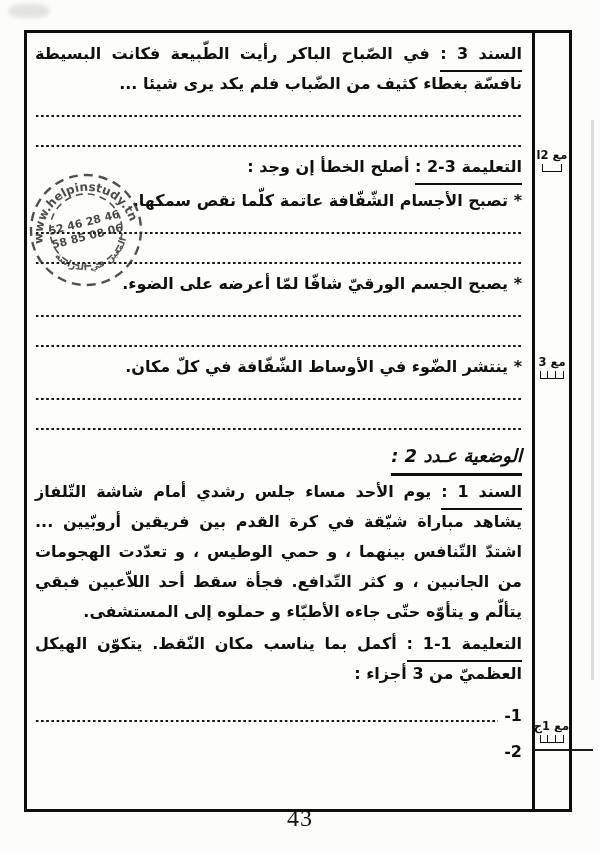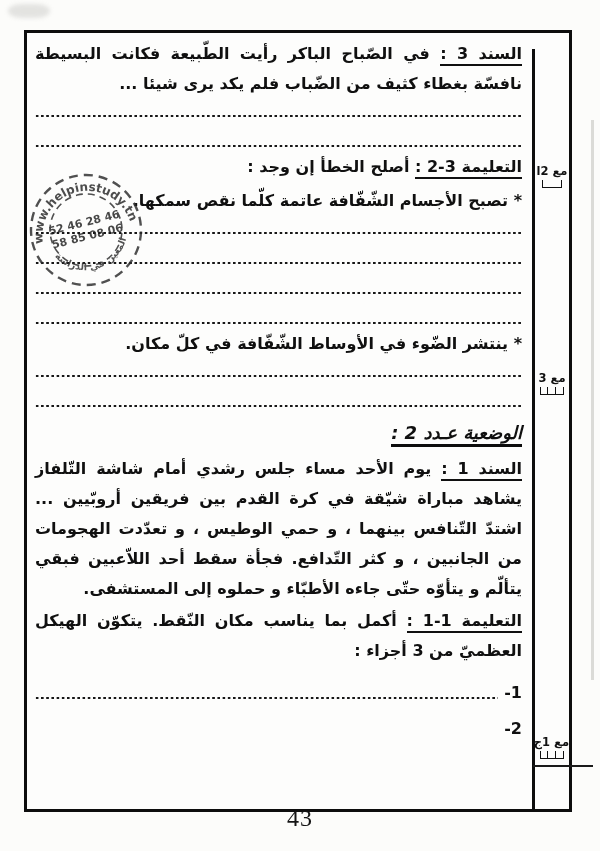--- a/index.html
+++ b/index.html
@@ -14,42 +14,42 @@
     background:#9a9a97;opacity:.25;border-radius:40%/60%;filter:blur(2px);}
   .edge-artifact{position:absolute;right:6px;top:120px;width:3px;height:560px;
     background:#b9b9b4;opacity:.5;}
   
   .frame{
     position:absolute;left:24px;top:30px;width:548px;height:782px;
     border:3px solid #0d0d0d;background:#fdfdfc;box-sizing:border-box;
   }
   
   .margin-col{
-    position:absolute;top:16px;bottom:0;right:0;width:37px;
+    position:absolute;top:0;bottom:0;right:0;width:37px;
     border-right:none;border-left:3px solid #0d0d0d;box-sizing:border-box;
   }
   .mark{position:absolute;left:0;right:0;text-align:center;color:#111;}
   .mark-label{
     display:block;font:bold 11.5px/14px "DejaVu Sans",sans-serif;direction:rtl;
     white-space:nowrap;
   }
   .bracket{display:flex;direction:ltr;justify-content:center;margin-top:2px;}
   .bracket .cell{width:8px;height:8px;border:1.6px solid #111;border-top:none;box-sizing:border-box;}
   .bracket .cell + .cell{border-left:none;}
   .bracket.single .cell{width:20px;}
   .margin-divider{position:absolute;left:-2px;width:60px;height:2px;background:#1a1a1a;}
   
   .content{
     position:absolute;top:0;bottom:0;left:0;right:37px;
     padding:4px 10px 0 8px;direction:rtl;text-align:justify;
     font:bold 16px/30px "DejaVu Sans",sans-serif;color:#101010;
     overflow:hidden;box-sizing:border-box;
   }
   .para{margin:2px 0 0;}
-  .hd{border-bottom:2.4px solid #101010;padding-bottom:1px;}
+  .hd{border-bottom:2.4px solid #101010;padding-bottom:7px;}
   .stmt{margin:4px 0 0;}
   .dotline{
     height:4px;margin-top:15px;
     background-image:radial-gradient(circle at 2px 2px,#161616 1.15px,transparent 1.5px);
     background-size:5.2px 4px;background-repeat:repeat-x;background-position:0 50%;
   }
   .dotline + .dotline{margin-top:26px;}
   #p-instr32{margin-top:4px;}
   .sit-title{margin:10px 0 6px;font-size:18px;line-height:30px;font-weight:bold;font-style:italic;}
   .sit-title .hd{border-bottom:3px solid #0d0d0d;}
@@ -118,20 +118,21 @@
       <p class="para" id="p-instr32">
         <span class="hd">التعليمة 3-2 :</span>
         <span>أصلح الخطأ إن وجد :</span>
       </p>
 
       <p class="stmt">* تصبح الأجسام الشّفّافة عاتمة كلّما نقص سمكها.</p>
 
       <div class="dotline"></div>
       <div class="dotline"></div>
 
+      <p class="stmt">* يصبح الجسم الورقيّ شافّا لمّا أعرضه على الضوء.</p>
 
       <div class="dotline"></div>
       <div class="dotline"></div>
 
       <p class="stmt">* ينتشر الضّوء في الأوساط الشّفّافة في كلّ مكان.</p>
 
       <div class="dotline"></div>
       <div class="dotline"></div>
 
       <h2 class="sit-title">

